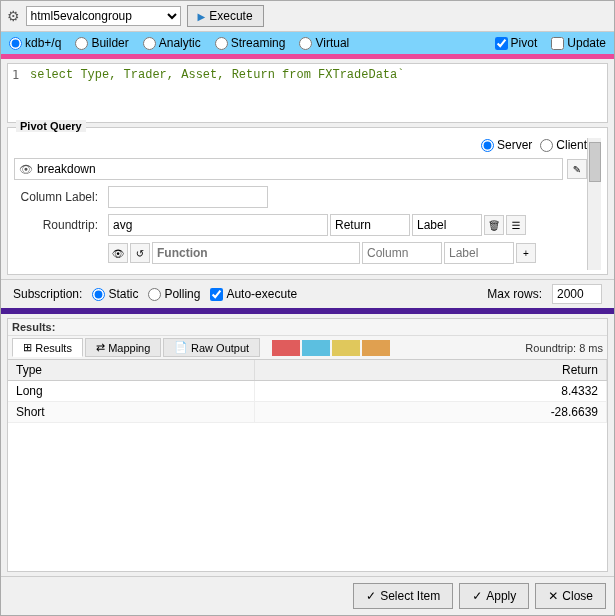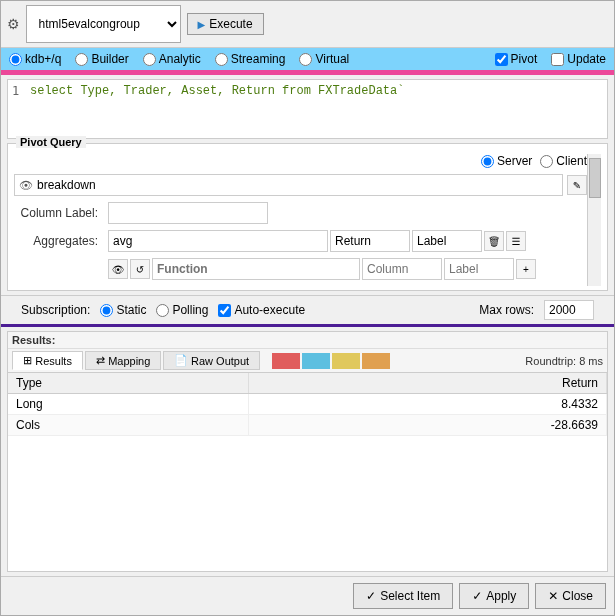--- a/index.html
+++ b/index.html
@@ -27,25 +27,25 @@
       background: #f0f0f0;
       border-bottom: 1px solid #ccc;
       gap: 6px;
     }
     .gear-icon {
       font-size: 14px;
       color: #555;
     }
     .connection-select {
       width: 155px;
-      height: 38px;
+      height: 20px;
       font-size: 12px;
       border: 1px solid #aaa;
       background: white;
-      padding: 0 8px;
+      padding: 0 0;
     }
     .execute-btn {
       display: flex;
       align-items: center;
       gap: 4px;
       background: #e8e8e8;
       border: 1px solid #999;
       padding: 2px 10px;
       height: 22px;
       font-size: 12px;
@@ -135,24 +135,24 @@
     .agg-input-small {
       height: 22px;
       border: 1px solid #ccc;
       font-size: 12px;
       padding: 0 4px;
     }
     
     .subscription-row {
       display: flex;
       align-items: center;
-      padding: 4px 20px;
+      padding: 4px 12px;
       background: #f0f0f0;
       border-top: 1px solid #ccc;
-      border-bottom: 3px solid #4c1d95;
+      border-bottom: 6px solid #4c1d95;
       gap: 10px;
     }
     .max-rows-label { font-size: 12px; }
     .max-rows-input {
       width: 50px;
       height: 20px;
       border: 1px solid #ccc;
       font-size: 12px;
       padding: 0 4px;
     }
@@ -373,21 +373,21 @@
             <span>✎</span>
           </button>
         </div>
 
         <div class="pivot-row">
           <span class="pivot-label">Column Label:</span>
           <input class="pivot-input" type="text" style="width: 160px; flex: 0 0 auto;">
         </div>
 
         <div class="pivot-row">
-          <span class="pivot-label">Aggregates:</span>
+          <span class="pivot-label">Roundtrip:</span>
           <div style="display:flex; gap:2px; align-items:center; flex:1;">
             <input class="agg-input-small" type="text" style="width: 220px;" value="avg">
             <input class="agg-input-small" type="text" style="width: 80px;" value="Return">
             <input class="agg-input-small" type="text" style="width: 70px;" value="Label">
             <button class="pivot-icon-btn">
               <span>🗑</span>
             </button>
             <button class="pivot-icon-btn">
               <span>☰</span>
             </button>
@@ -470,21 +470,21 @@
             <th>Type</th>
             <th class="right">Return</th>
           </tr>
         </thead>
         <tbody>
           <tr>
             <td>Long</td>
             <td class="right">8.4332</td>
           </tr>
           <tr>
-            <td>Cols</td>
+            <td>Short</td>
             <td class="right">-28.6639</td>
           </tr>
         </tbody>
       </table>
     </div>
   </div>
 
   <div class="bottom-bar">
     <button class="bottom-btn">
       <span>✓</span>

